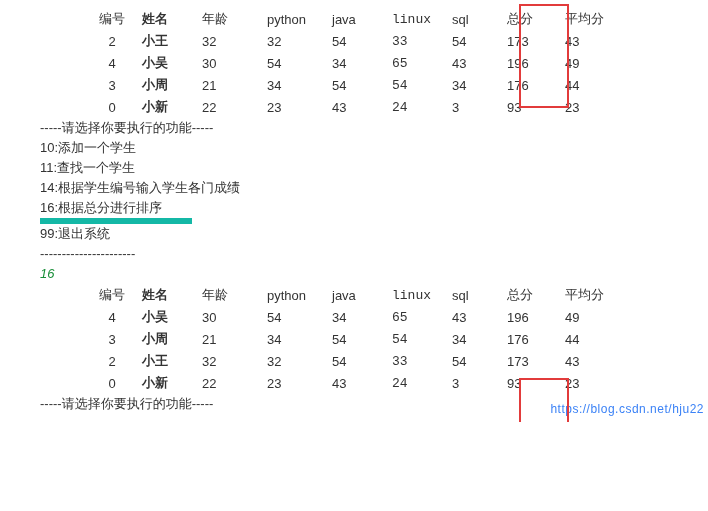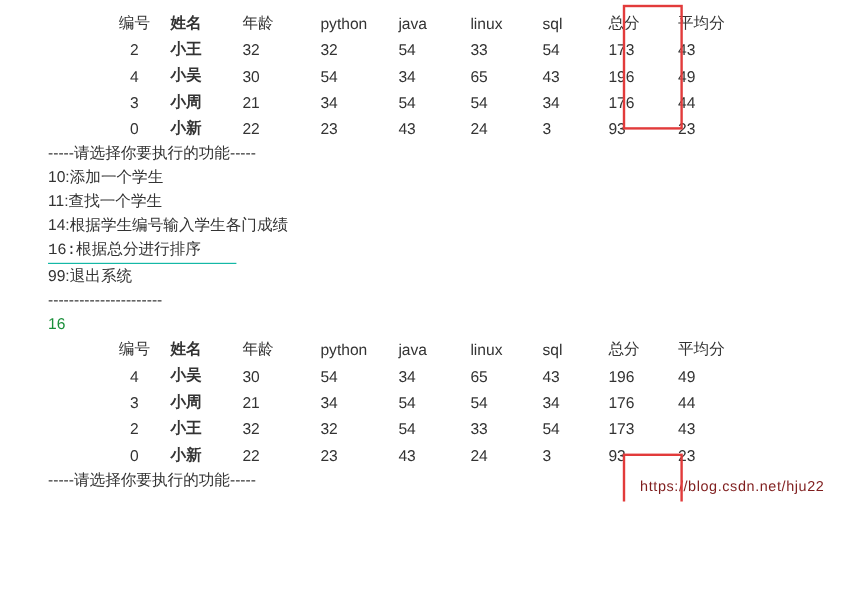--- a/index.html
+++ b/index.html
@@ -20,44 +20,43 @@
     padding: 2px 0;
     text-align: left;
     vertical-align: middle;
   }
   .c-idx   { width: 70px; }
   .c-id    { width: 60px; text-align: center; }
   .c-name  { width: 60px; font-weight: bold; }
   .c-age   { width: 65px; }
   .c-py    { width: 65px; }
   .c-java  { width: 60px; }
-  .c-linux { width: 60px; }
+  .c-linux { width: 60px; font-family: Liberation Mono, monospace; }
   .c-sql   { width: 55px; }
   .c-tot   { width: 58px; }
   .c-avg   { width: 60px; }
   .menu-line { line-height: 20px; margin-left: 28px; }
-  .input-val { color: #1a8f3a; }
+  .input-val { color: #1a8f3a; font-style: italic; }
   .underline {
     display: inline-block;
-    border-bottom: 1px solid #14b8a6;
+    border-bottom: 6px solid #14b8a6;
     padding-right: 30px;
-    font-family: Liberation Mono, monospace;
   }
   .hi-box {
     position: absolute;
     border: 2px solid #e23b3b;
     box-sizing: border-box;
     pointer-events: none;
   }
   .watermark {
     position: absolute;
-    right: 21px;
+    right: 4px;
     bottom: 6px;
     font-size: 12px;
-    color: #7f1d1d;
+    color: #3b82f6;
     letter-spacing: 0.5px;
   }
 </style>
 </head>
 <body>
 
 <div class="tbl" id="tbl1">
   <div class="row">
     <span class="cell c-idx"></span>
     <span class="cell c-id">编号</span>

